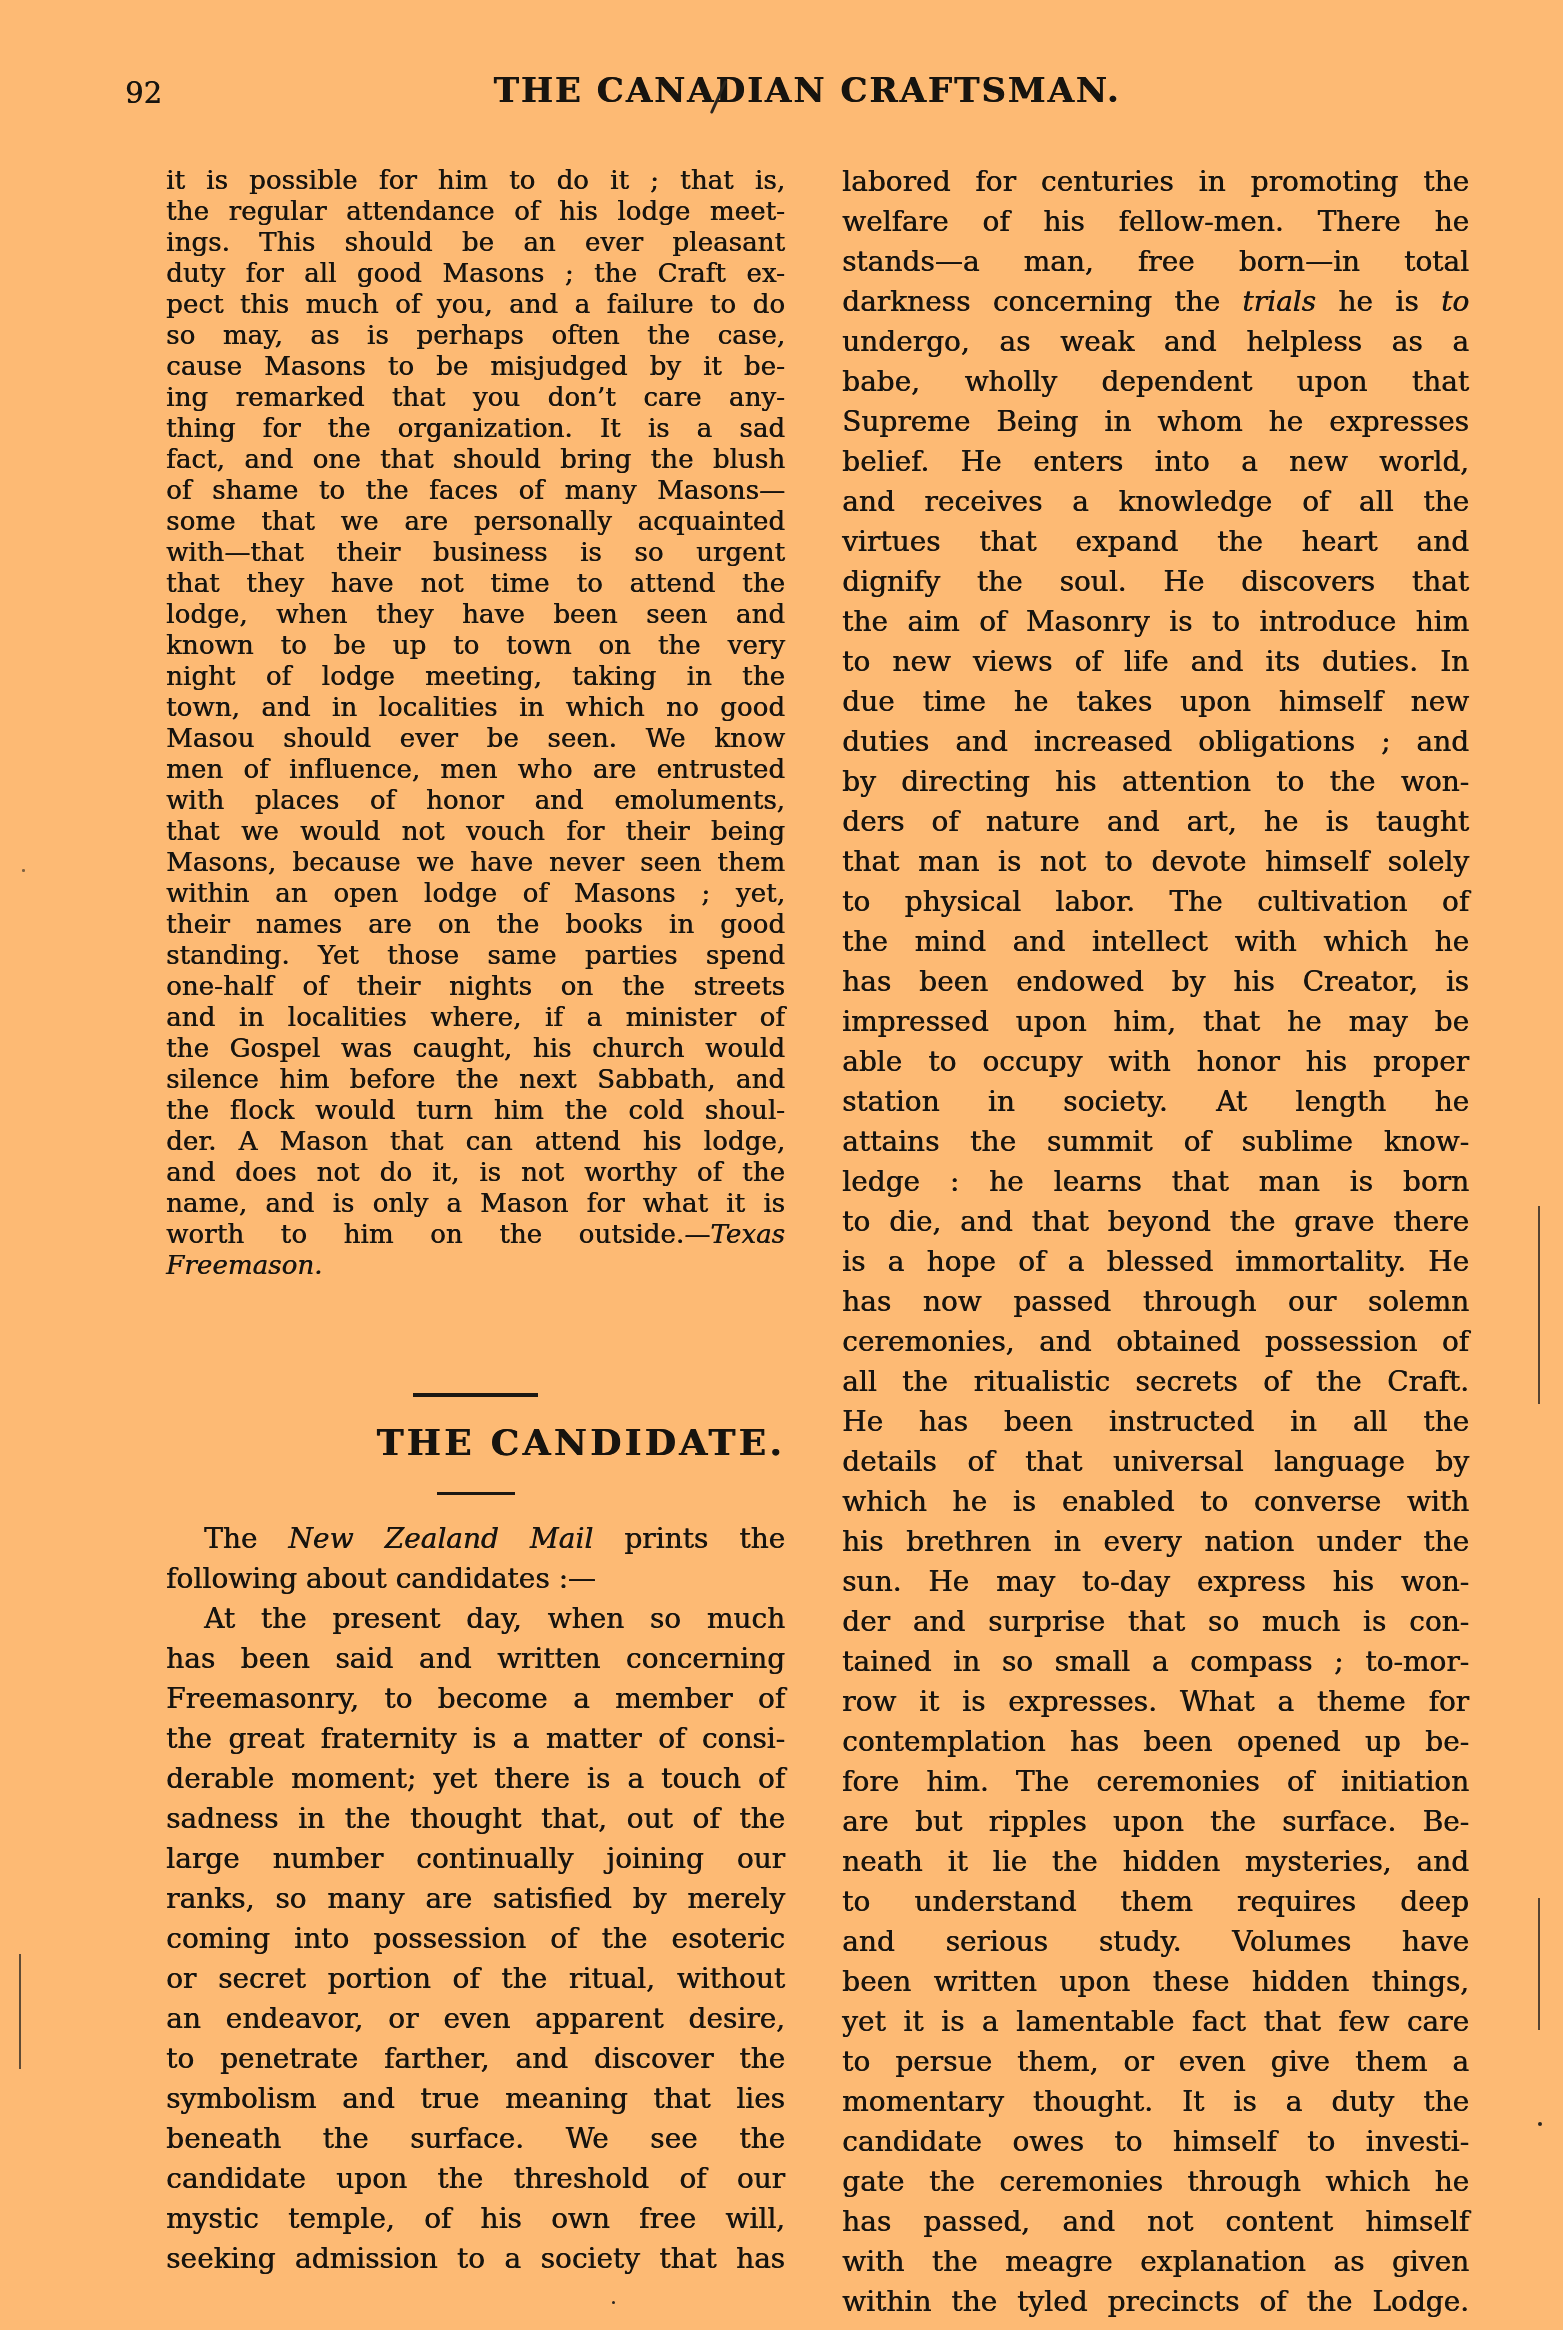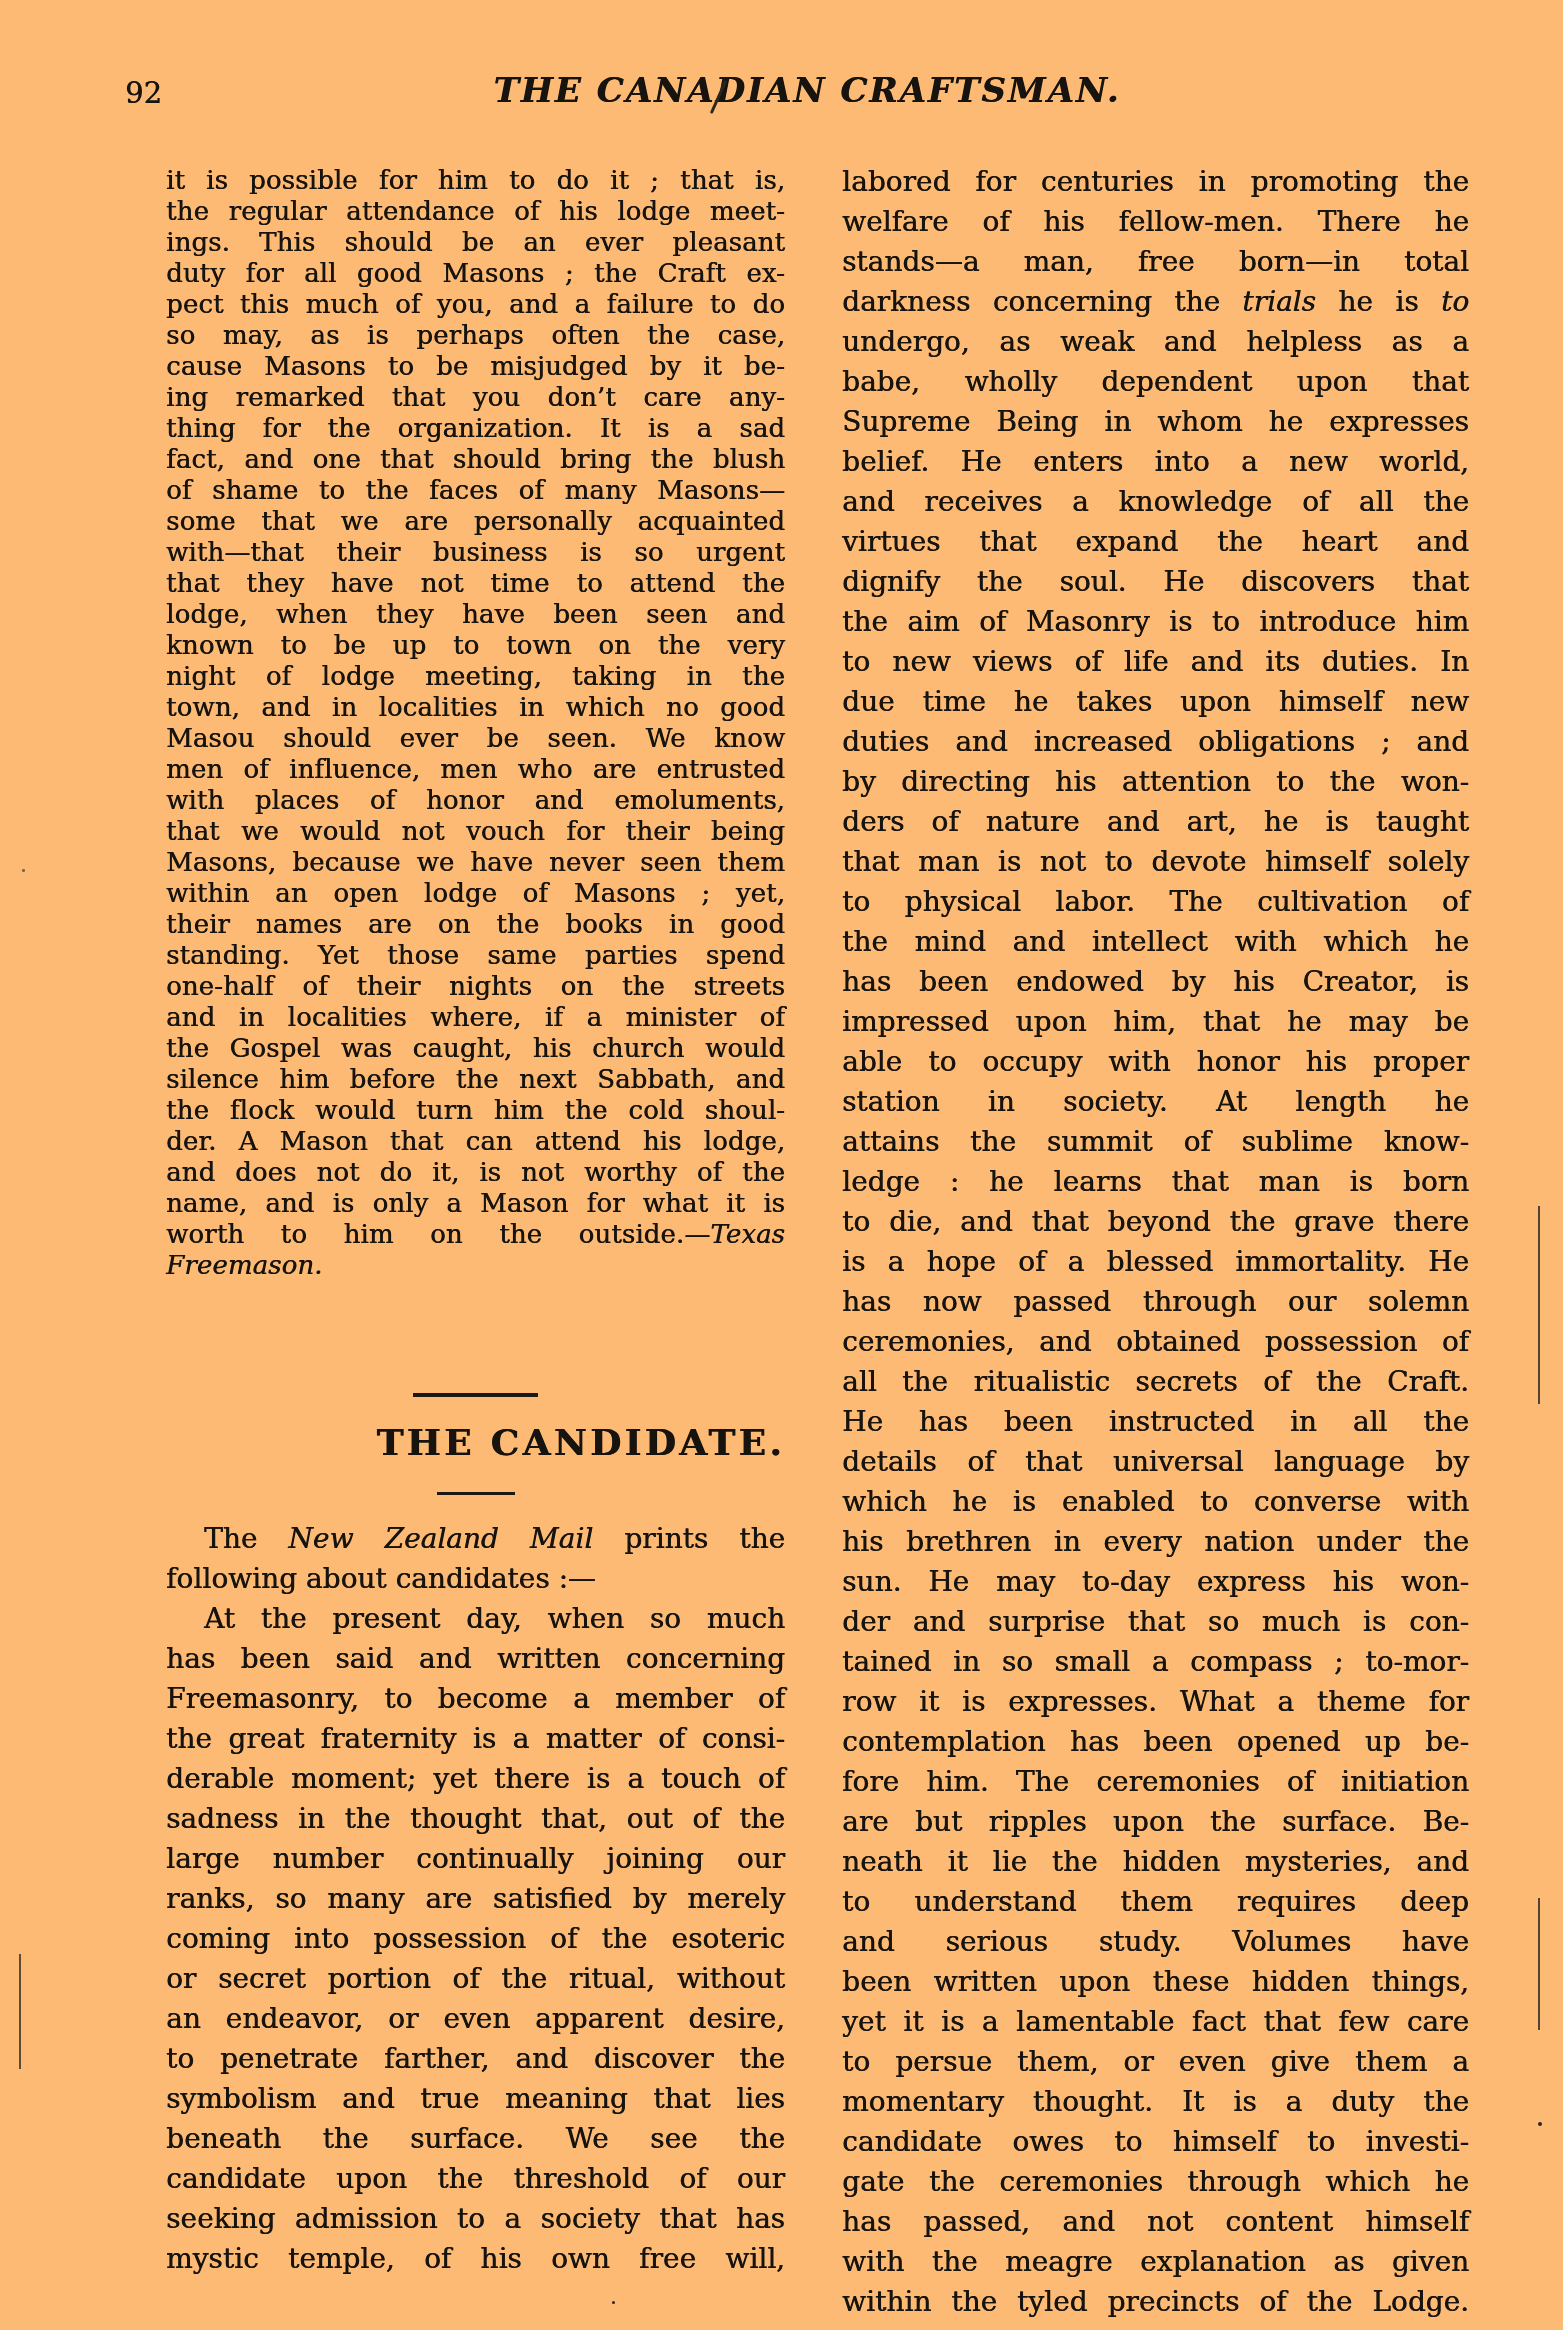--- a/index.html
+++ b/index.html
@@ -13,21 +13,21 @@
     overflow:hidden;
   }
   .pagenum {
     position:absolute; left:125px; top:76px;
     font-size:29px;
     text-shadow:0.5px 0.3px 0 currentColor;
   }
   .journal {
     position:absolute; left:807px; top:70px;
     transform:translateX(-50%);
-    font-size:34px; font-style:italic; font-weight:bold;
+    font-size:34px; font-weight:bold;
     letter-spacing:2px; white-space:nowrap;
     text-shadow:0.5px 0.3px 0 currentColor;
     text-align:center;
   }
   .col { position:absolute; top:165px; }
   .col.left  { left:166px;  width:619px; }
   .col.right { left:842px; width:627px; top:162px; }
 
   .line {
     text-align:justify;
@@ -128,22 +128,22 @@
         <div class="line">sadness in the thought that, out of the</div>
         <div class="line">large number continually joining our</div>
         <div class="line">ranks, so many are satisfied by merely</div>
         <div class="line">coming into possession of the esoteric</div>
         <div class="line">or secret portion of the ritual, without</div>
         <div class="line">an endeavor, or even apparent desire,</div>
         <div class="line">to penetrate farther, and discover the</div>
         <div class="line">symbolism and true meaning that lies</div>
         <div class="line">beneath the surface.  We see the</div>
         <div class="line">candidate upon the threshold of our</div>
+        <div class="line">mystic temple, of his own free will,</div>
         <div class="line">seeking admission to a society that has</div>
-        <div class="line">mystic temple, of his own free will,</div>
       </div>
   </section>
 
   <section class="col right">
     <div class="art art3">
         <div class="line">labored for centuries in promoting the</div>
         <div class="line">welfare of his fellow-men.  There he</div>
         <div class="line">stands—a man,  free born—in total</div>
         <div class="line">darkness concerning the <i>trials</i> he is <i>to</i></div>
         <div class="line">undergo, as weak and helpless as a</div>

